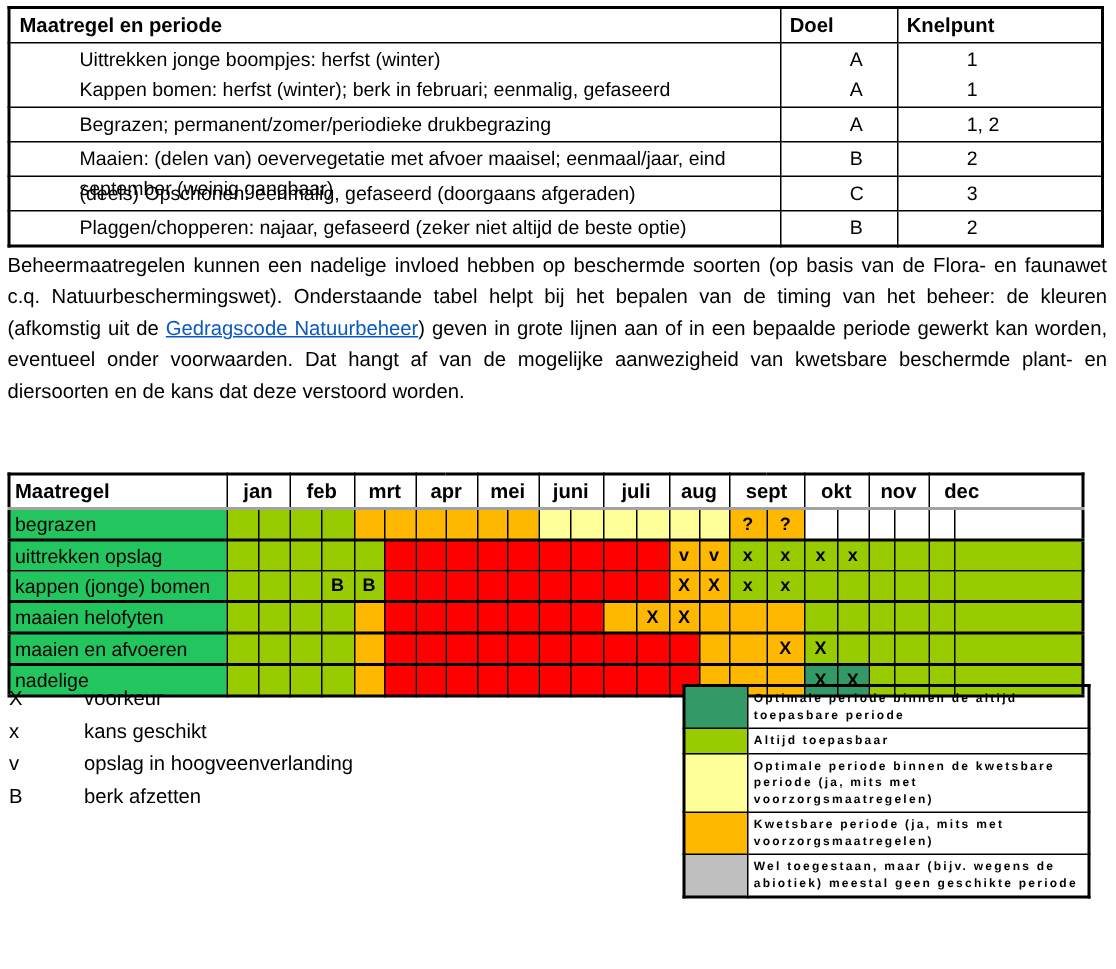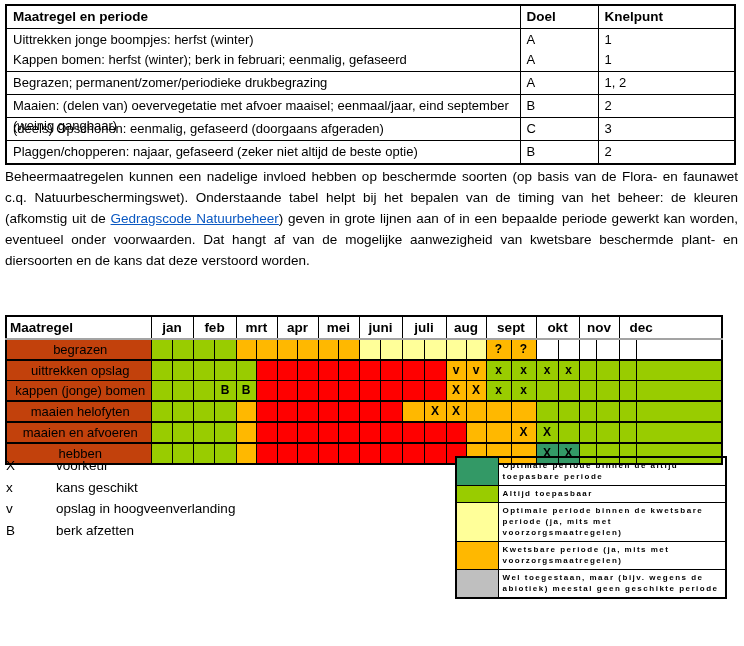--- a/index.html
+++ b/index.html
@@ -3,38 +3,38 @@
 <meta charset="utf-8">
 <style>
   html,body { margin:0; padding:0; background:#fff; }
   body { width:744px; height:646px; font-family:"Liberation Sans",sans-serif; color:#000; }
   .page { position:relative; width:744px; height:646px; overflow:hidden; }
 
   
   .top-table { position:absolute; left:5px; top:4px; width:729px; border-collapse:collapse; border:2px solid #000; table-layout:fixed; }
   .top-table th, .top-table td { border:1px solid #000; vertical-align:top; text-align:left; padding:1px 6px; font-size:13px; line-height:20px; }
   .top-table thead th { font-size:13.5px; font-weight:bold; }
-  .top-table .line { height:20px; white-space:nowrap; overflow:visible; }
+  .top-table .line { height:20px; white-space:nowrap; overflow:visible;margin-left:40px; }
   .top-table td.wrap .line { white-space:normal; }
 
   
   .intro { position:absolute; left:5px; top:166px; width:733px; font-size:13.5px; line-height:21px; text-align:justify; }
   .intro p { margin:0; }
   .link { color:#0a58c2; text-decoration:underline; cursor:pointer; }
 
   
   .calendar { position:absolute; left:5px; top:315px; border-collapse:collapse; border:2px solid #000; table-layout:fixed; }
   .calendar th, .calendar td { border:1px solid #000; padding:0; }
   .calendar thead tr { border-bottom:2px solid #a3a3a3; }
   .calendar thead th { font-size:13.5px; font-weight:bold; height:21px; text-align:center; }
   .calendar thead th.corner { text-align:left; padding-left:3px; }
   .calendar thead th.month-dec { text-align:left; padding-left:10px; }
   .calendar tbody tr { border-bottom:2px solid #000; }
   .calendar tbody tr.thin { border-bottom:1px solid #000; }
-  .calendar tbody th { font-weight:normal; font-size:13px; text-align:center; padding-left:3px; height:19px; background:#c2410c; }
+  .calendar tbody th { font-weight:normal; font-size:13px; text-align:left; padding-left:3px; height:19px; background:#22c55e; }
   .calendar td.cell { font-size:12px; font-weight:600; text-align:center; line-height:19px; }
 
   
   .symbol-legend { position:absolute; left:6px; top:455px; font-size:13.5px; }
   .sym-row { display:flex; height:21.5px; align-items:center; }
   .sym-row .sym { width:50px; }
 
   
   .color-legend { position:absolute; left:455px; top:456px; width:272px; border-collapse:collapse; border:2px solid #000; table-layout:fixed; }
   .color-legend td { border:1px solid #000; vertical-align:top; }
@@ -300,21 +300,21 @@
           <td class="cell" style="background: rgb(255, 184, 0);"></td>
           <td class="cell" style="background: rgb(255, 184, 0);">X</td>
           <td class="cell" style="background: rgb(153, 204, 0);">X</td>
           <td class="cell" style="background: rgb(153, 204, 0);"></td>
           <td class="cell" style="background: rgb(153, 204, 0);"></td>
           <td class="cell" style="background: rgb(153, 204, 0);"></td>
           <td class="cell" style="background: rgb(153, 204, 0);"></td>
           <td class="cell" style="background: rgb(153, 204, 0);"></td>
         </tr>
         <tr>
-          <th>hebben</th>
+          <th>nadelige</th>
           <td class="cell" style="background: rgb(153, 204, 0);"></td>
           <td class="cell" style="background: rgb(153, 204, 0);"></td>
           <td class="cell" style="background: rgb(153, 204, 0);"></td>
           <td class="cell" style="background: rgb(153, 204, 0);"></td>
           <td class="cell" style="background: rgb(255, 184, 0);"></td>
           <td class="cell" style="background: rgb(255, 0, 0);"></td>
           <td class="cell" style="background: rgb(255, 0, 0);"></td>
           <td class="cell" style="background: rgb(255, 0, 0);"></td>
           <td class="cell" style="background: rgb(255, 0, 0);"></td>
           <td class="cell" style="background: rgb(255, 0, 0);"></td>

